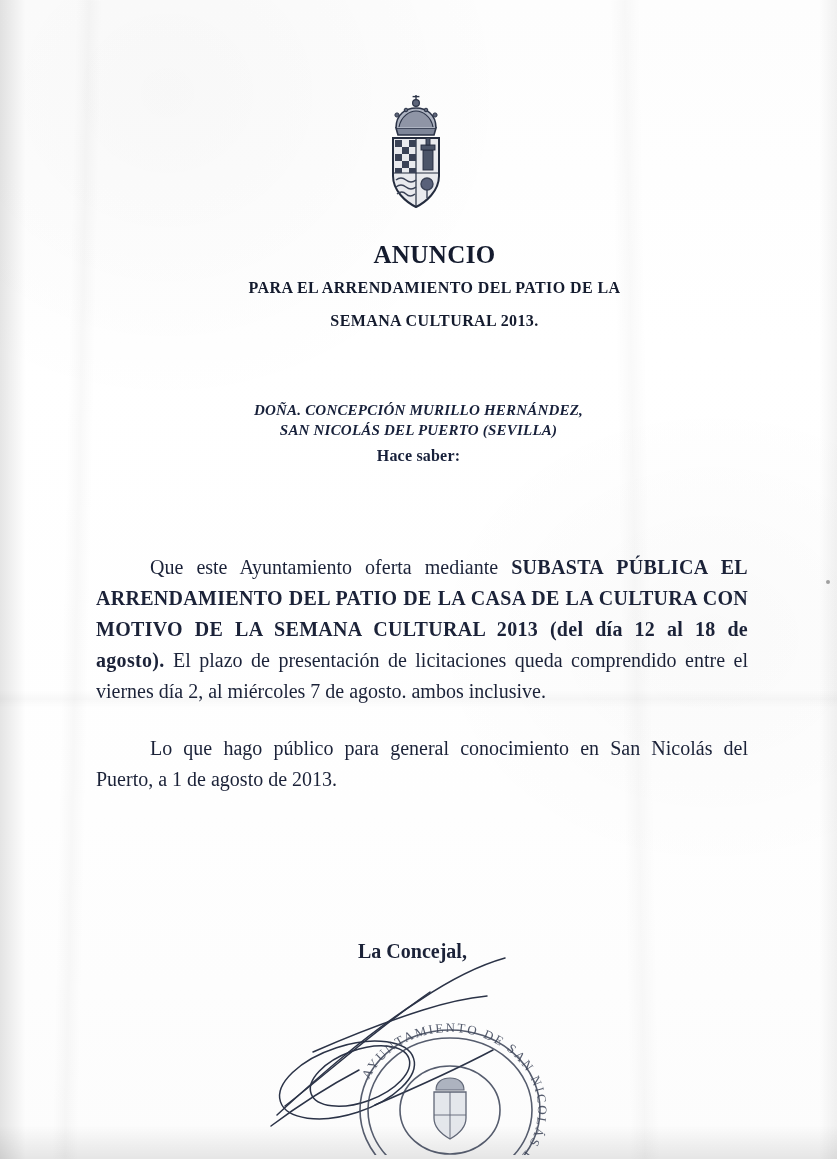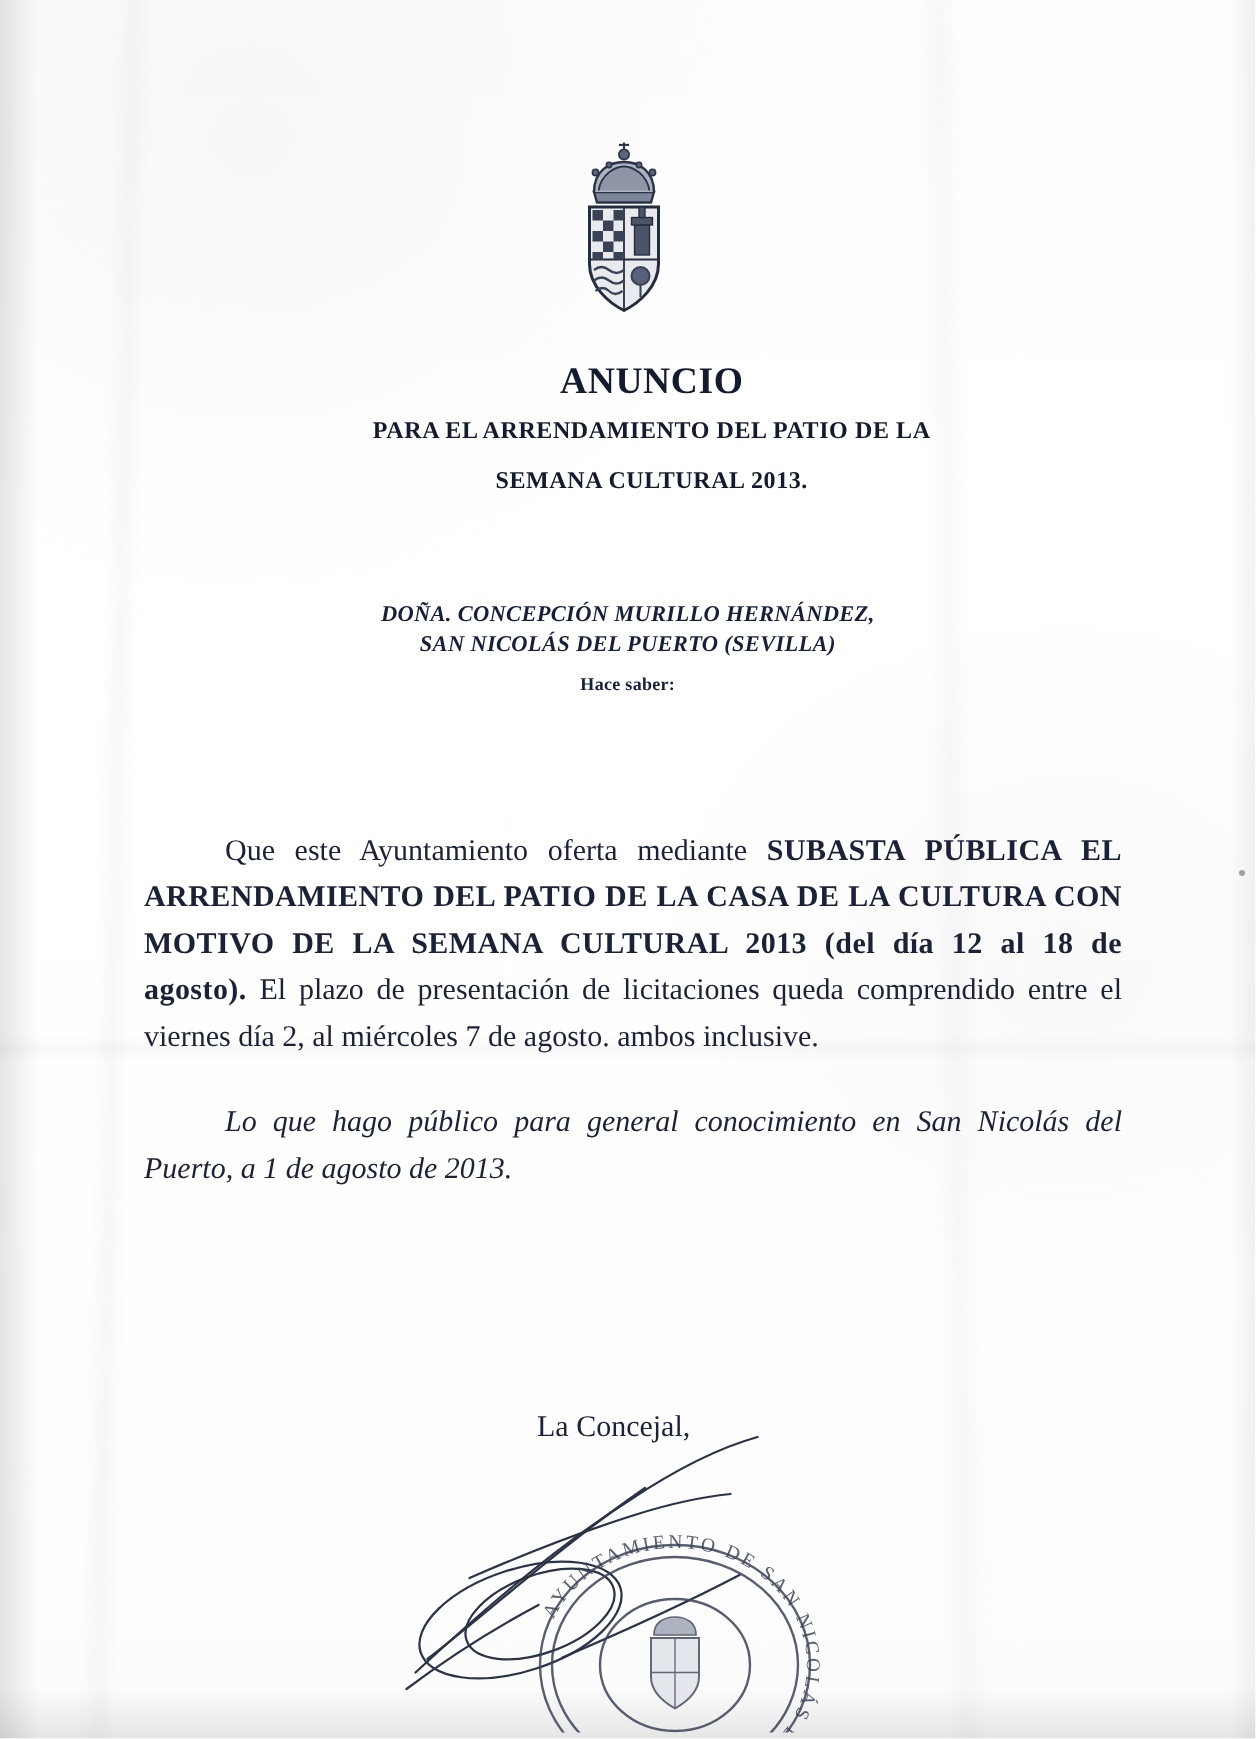--- a/index.html
+++ b/index.html
@@ -91,52 +91,53 @@
     font-weight: bold;
     font-size: 15px;
     line-height: 20px;
     letter-spacing: 0.2px;
     color: #17203a;
   }
   .hace-saber {
     margin-top: 6px;
     font-style: normal;
     font-weight: bold;
-    font-size: 12px;
+    font-size: 16px;
     letter-spacing: 0.2px;
   }
 
   
   .body-block {
     position: absolute;
     left: 96px;
     top: 552px;
     width: 652px;
   }
   p.para {
     margin: 0 0 26px 0;
     font-size: 20px;
     line-height: 31px;
     text-align: justify;
     text-indent: 54px;
     color: #1b2238;
   }
-  p.para:last-child { margin-bottom: 16px; font-style: italic; }
+  p.para:last-child { margin-bottom: 16px; }
   .strong-caps {
     font-weight: bold;
     letter-spacing: 0.3px;
   }
 
   
   .sig-label {
     position: absolute;
     left: 358px;
     top: 940px;
     font-size: 20px;
     color: #1b2238;
+    font-weight: bold;
   }
   .sign-art {
     position: absolute;
     left: 255px;
     top: 930px;
     width: 330px;
     height: 215px;
     pointer-events: none;
   }
   .stamp-art {

